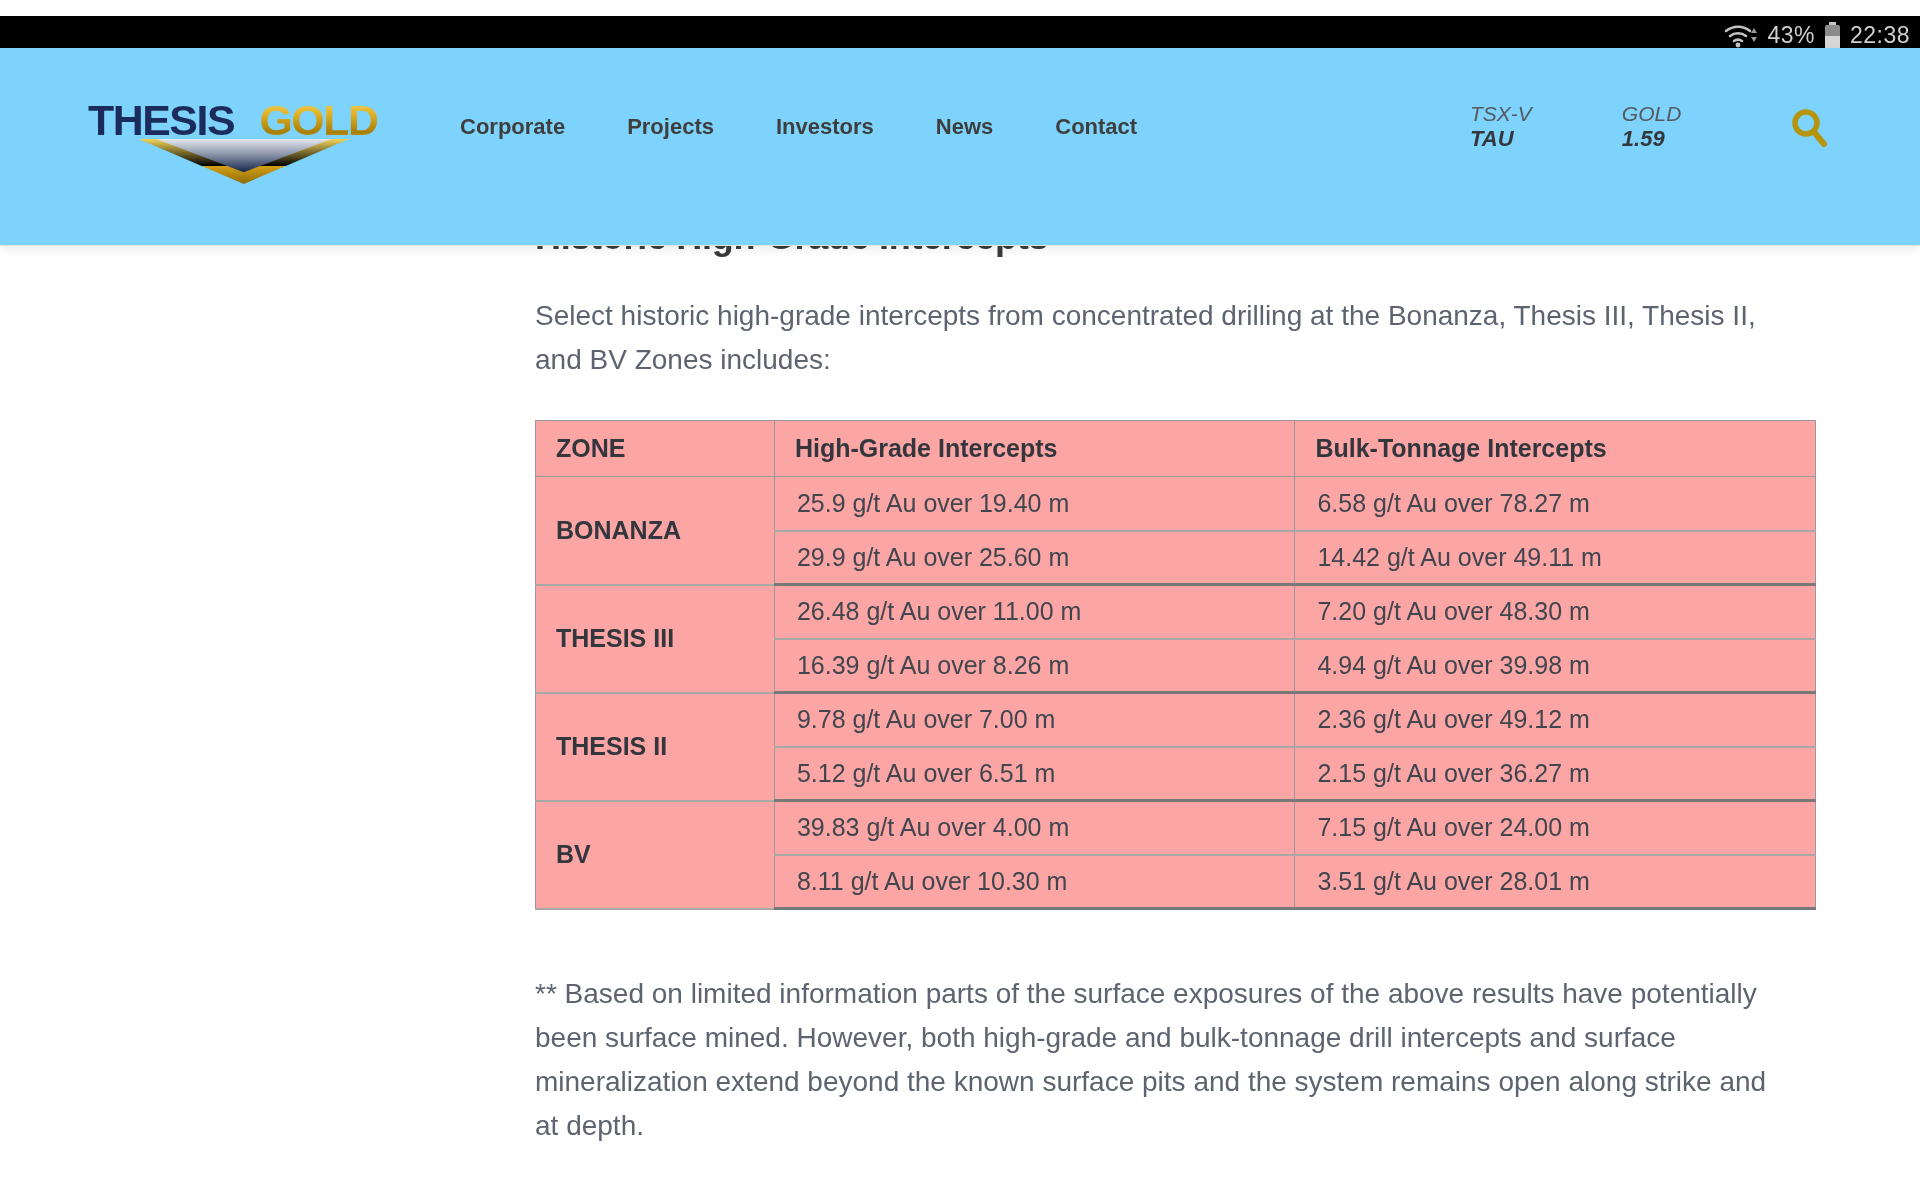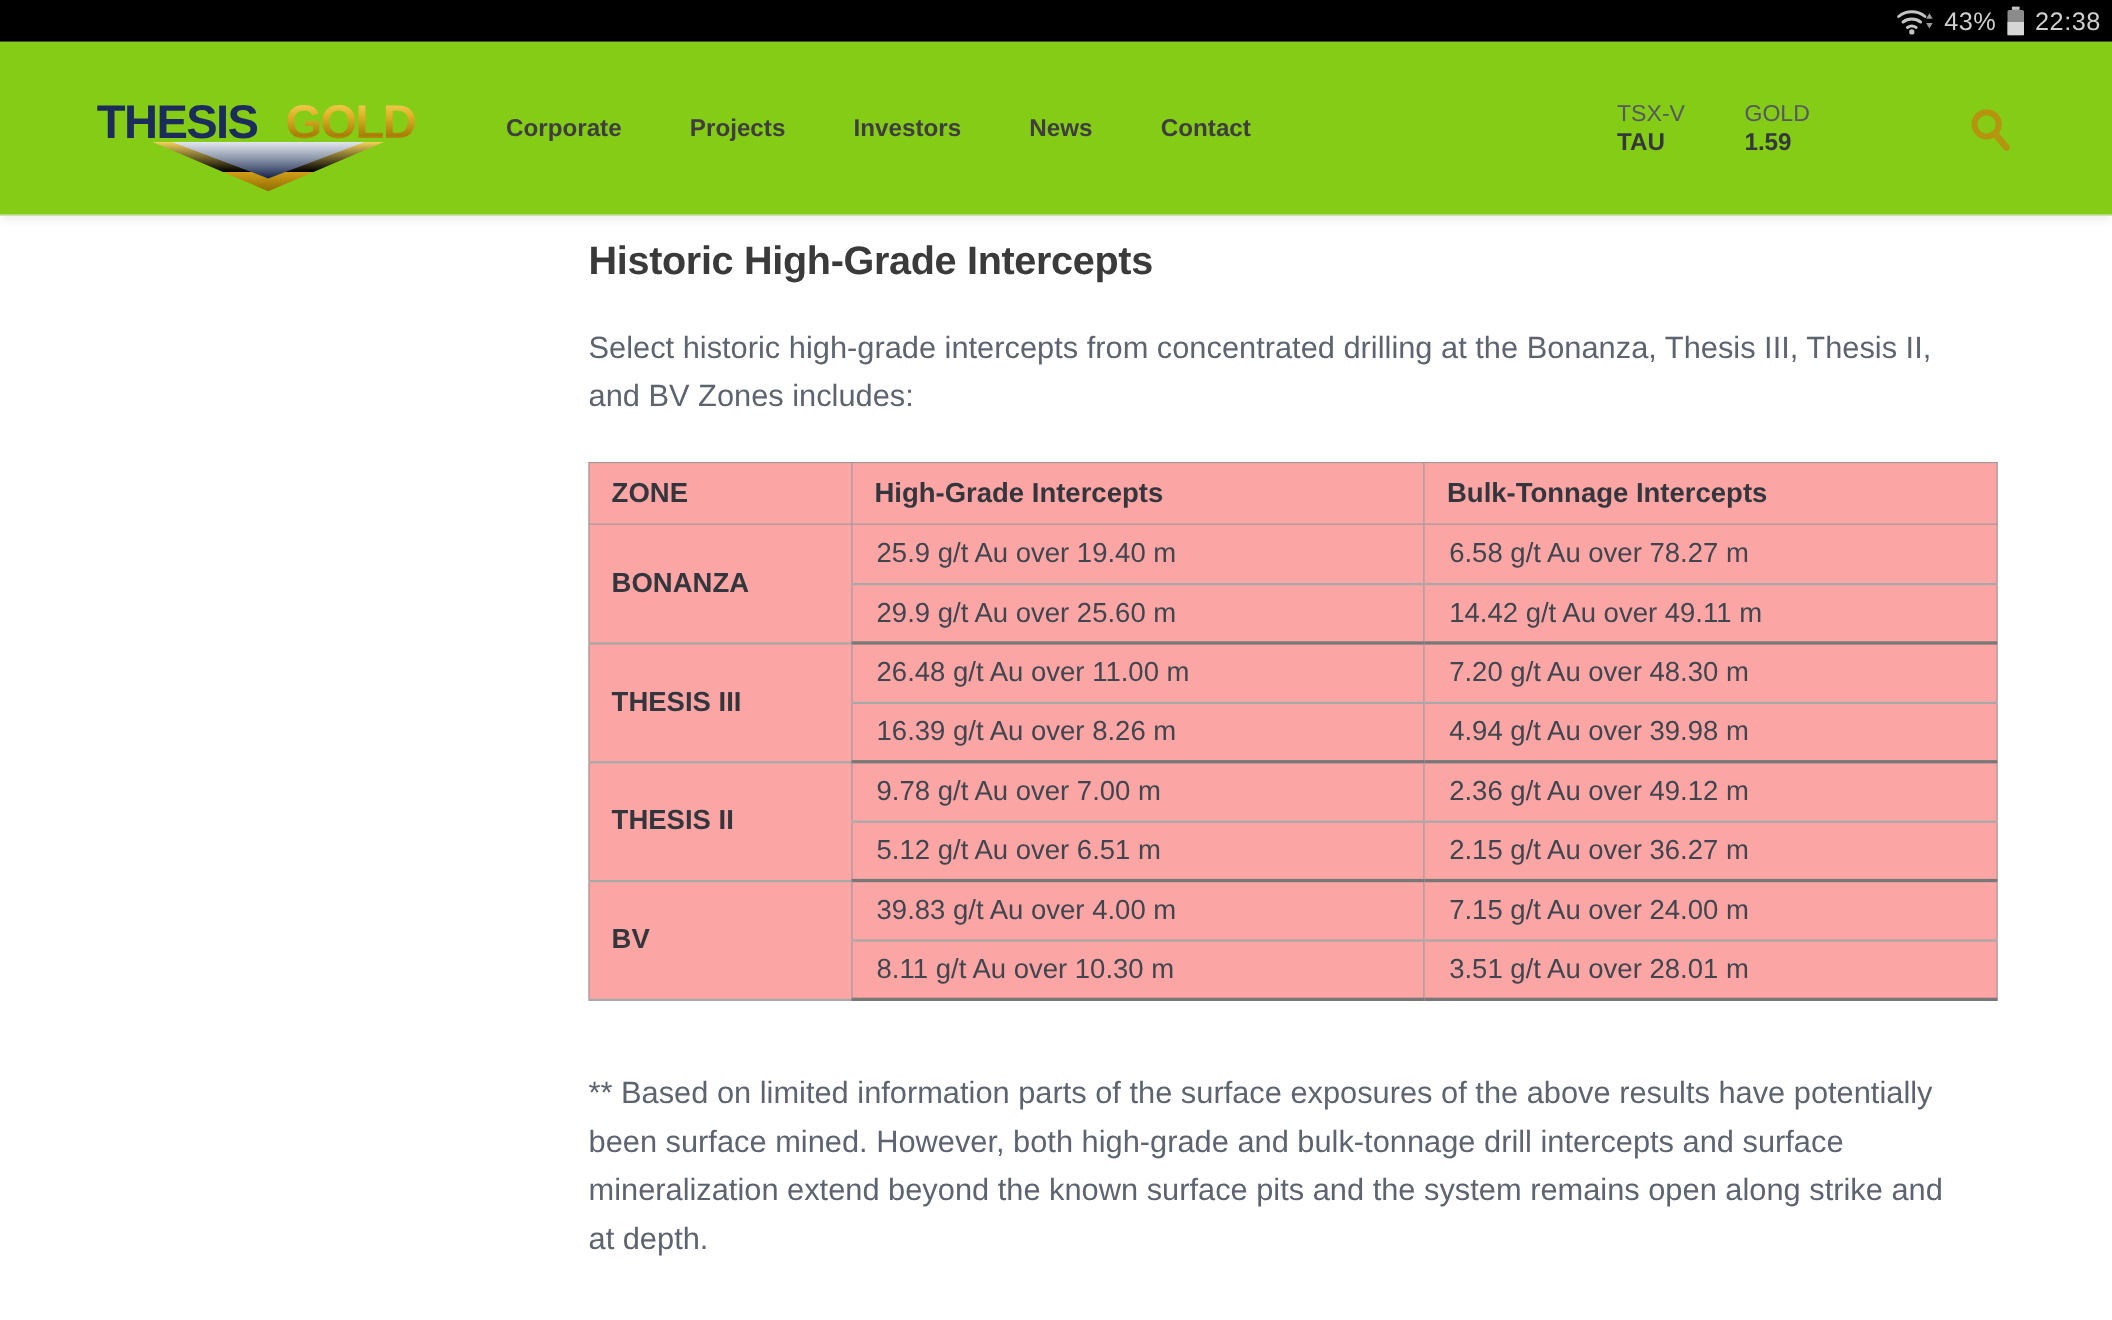--- a/index.html
+++ b/index.html
@@ -1,33 +1,33 @@
 <!DOCTYPE html>
 <html><head>
 <meta charset="utf-8">
 <style>
   * { margin:0; padding:0; box-sizing:border-box; }
   html,body { background:#ffffff; }
   body { font-family:"Liberation Sans","DejaVu Sans",sans-serif; }
   .screen { position:relative; width:1920px; height:1200px; background:#ffffff; overflow:hidden; }
 
   
-  .status-bar { position:absolute; left:0; top:0; width:1920px; height:38px; background:#000000; }
+  .status-bar { position:absolute; left:0; top:16px; width:1920px; height:38px; background:#000000; }
   .status-right { position:absolute; right:10px; top:0; height:38px; display:flex; align-items:center; gap:9px; color:#cfcfcf; font-size:23px; }
   .status-right .pct, .status-right .time { letter-spacing:0.5px; }
 
   
-  .site-header { position:absolute; left:0; top:38px; width:1920px; height:158px; background:#84cc16;
+  .site-header { position:absolute; left:0; top:48px; width:1920px; height:198px; background:#7dd3fc;
                  border-bottom:1px solid #e3e3e3; box-shadow:0 4px 8px rgba(0,0,0,0.07); z-index:5; }
   .logo { position:absolute; left:88px; top:48px; width:302px; height:92px; cursor:pointer; }
 
   .main-nav { position:absolute; left:460px; top:0; height:158px; display:flex; align-items:center; gap:62px; }
   .nav-item { font-size:22px; font-weight:700; color:#3e3e3e; cursor:pointer; white-space:nowrap; }
 
-  .ticker { position:absolute; left:1470px; top:0; height:158px; display:flex; align-items:center; gap:54px; }
+  .ticker { position:absolute; left:1470px; top:0; height:158px; display:flex; align-items:center; gap:90px;font-style:italic; }
   .ticker-block { display:flex; flex-direction:column; line-height:1.18; }
   .ticker-label { font-size:21px; font-weight:400; color:#55595f; }
   .ticker-value { font-size:22px; font-weight:700; color:#34373c; }
 
   .search-btn { position:absolute; left:1789px; top:59px; width:42px; height:42px; cursor:pointer; }
 
   
   .content { position:absolute; left:535px; top:196px; width:1300px; }
   .page-title { font-size:36px; font-weight:700; color:#3a3a3a; margin-top:20px; letter-spacing:-0.3px; }
   .intro { margin-top:36px; width:1250px; font-size:28px; line-height:44px; color:#5d6470; }

